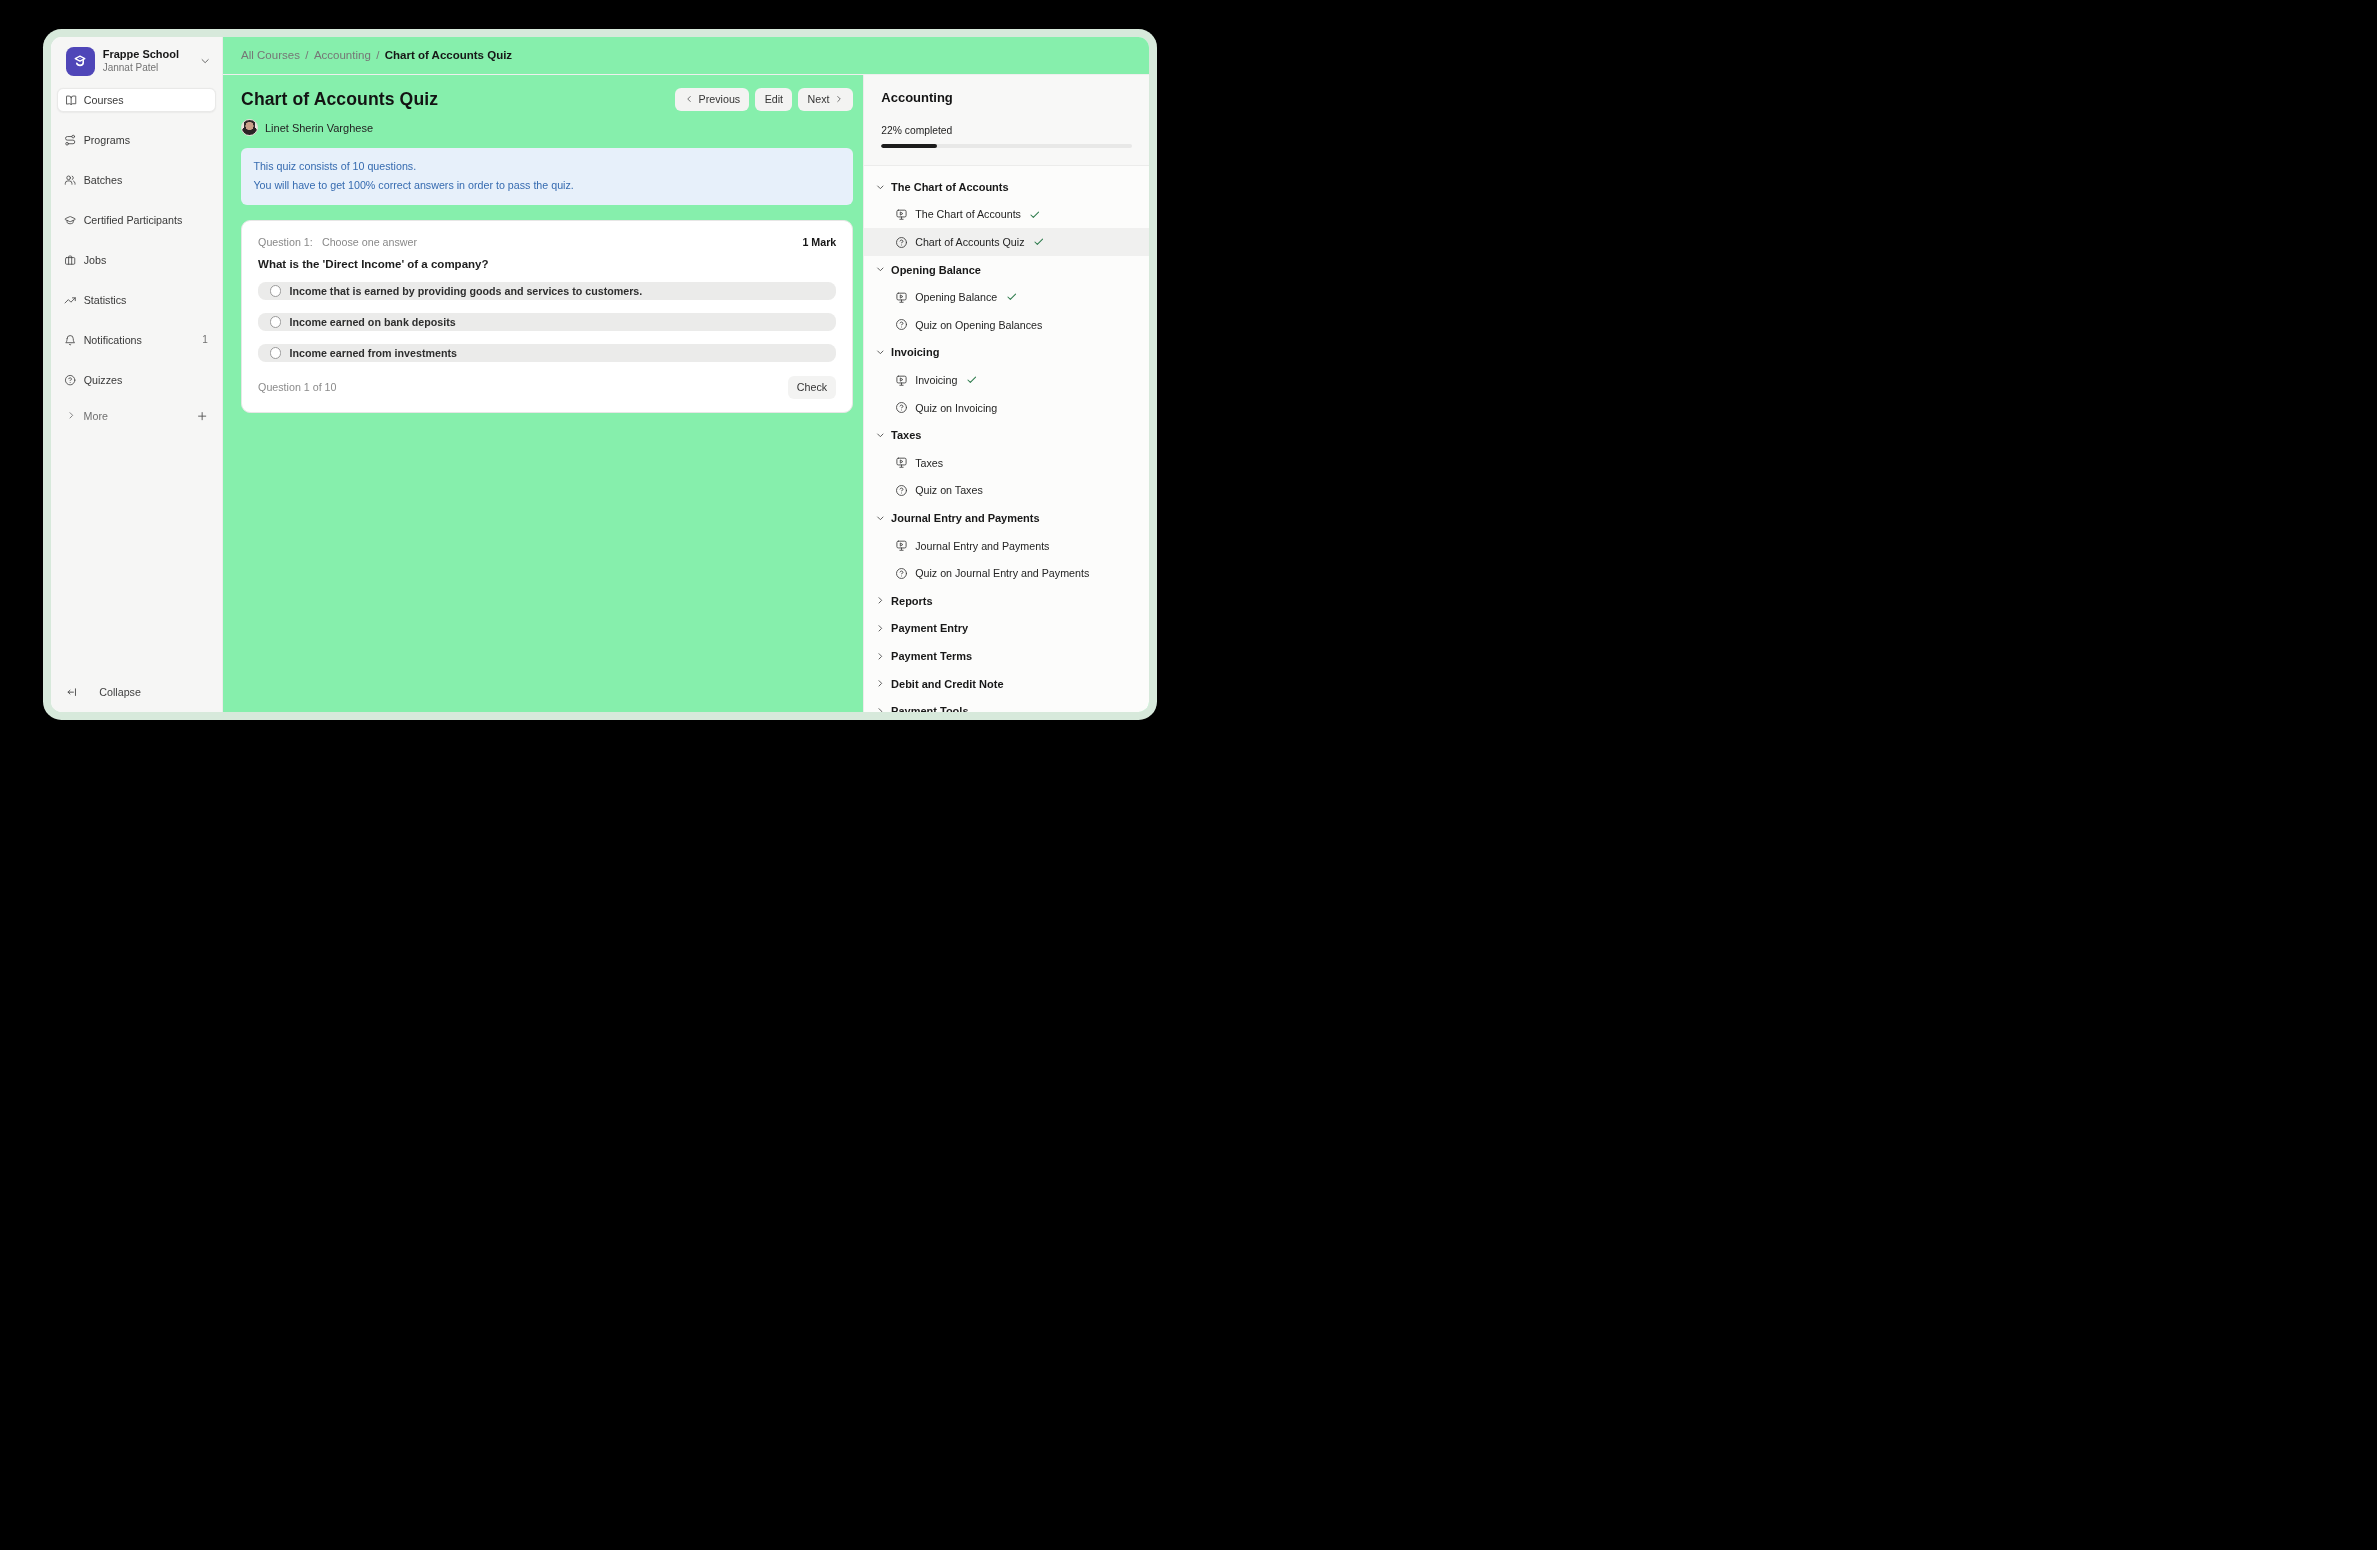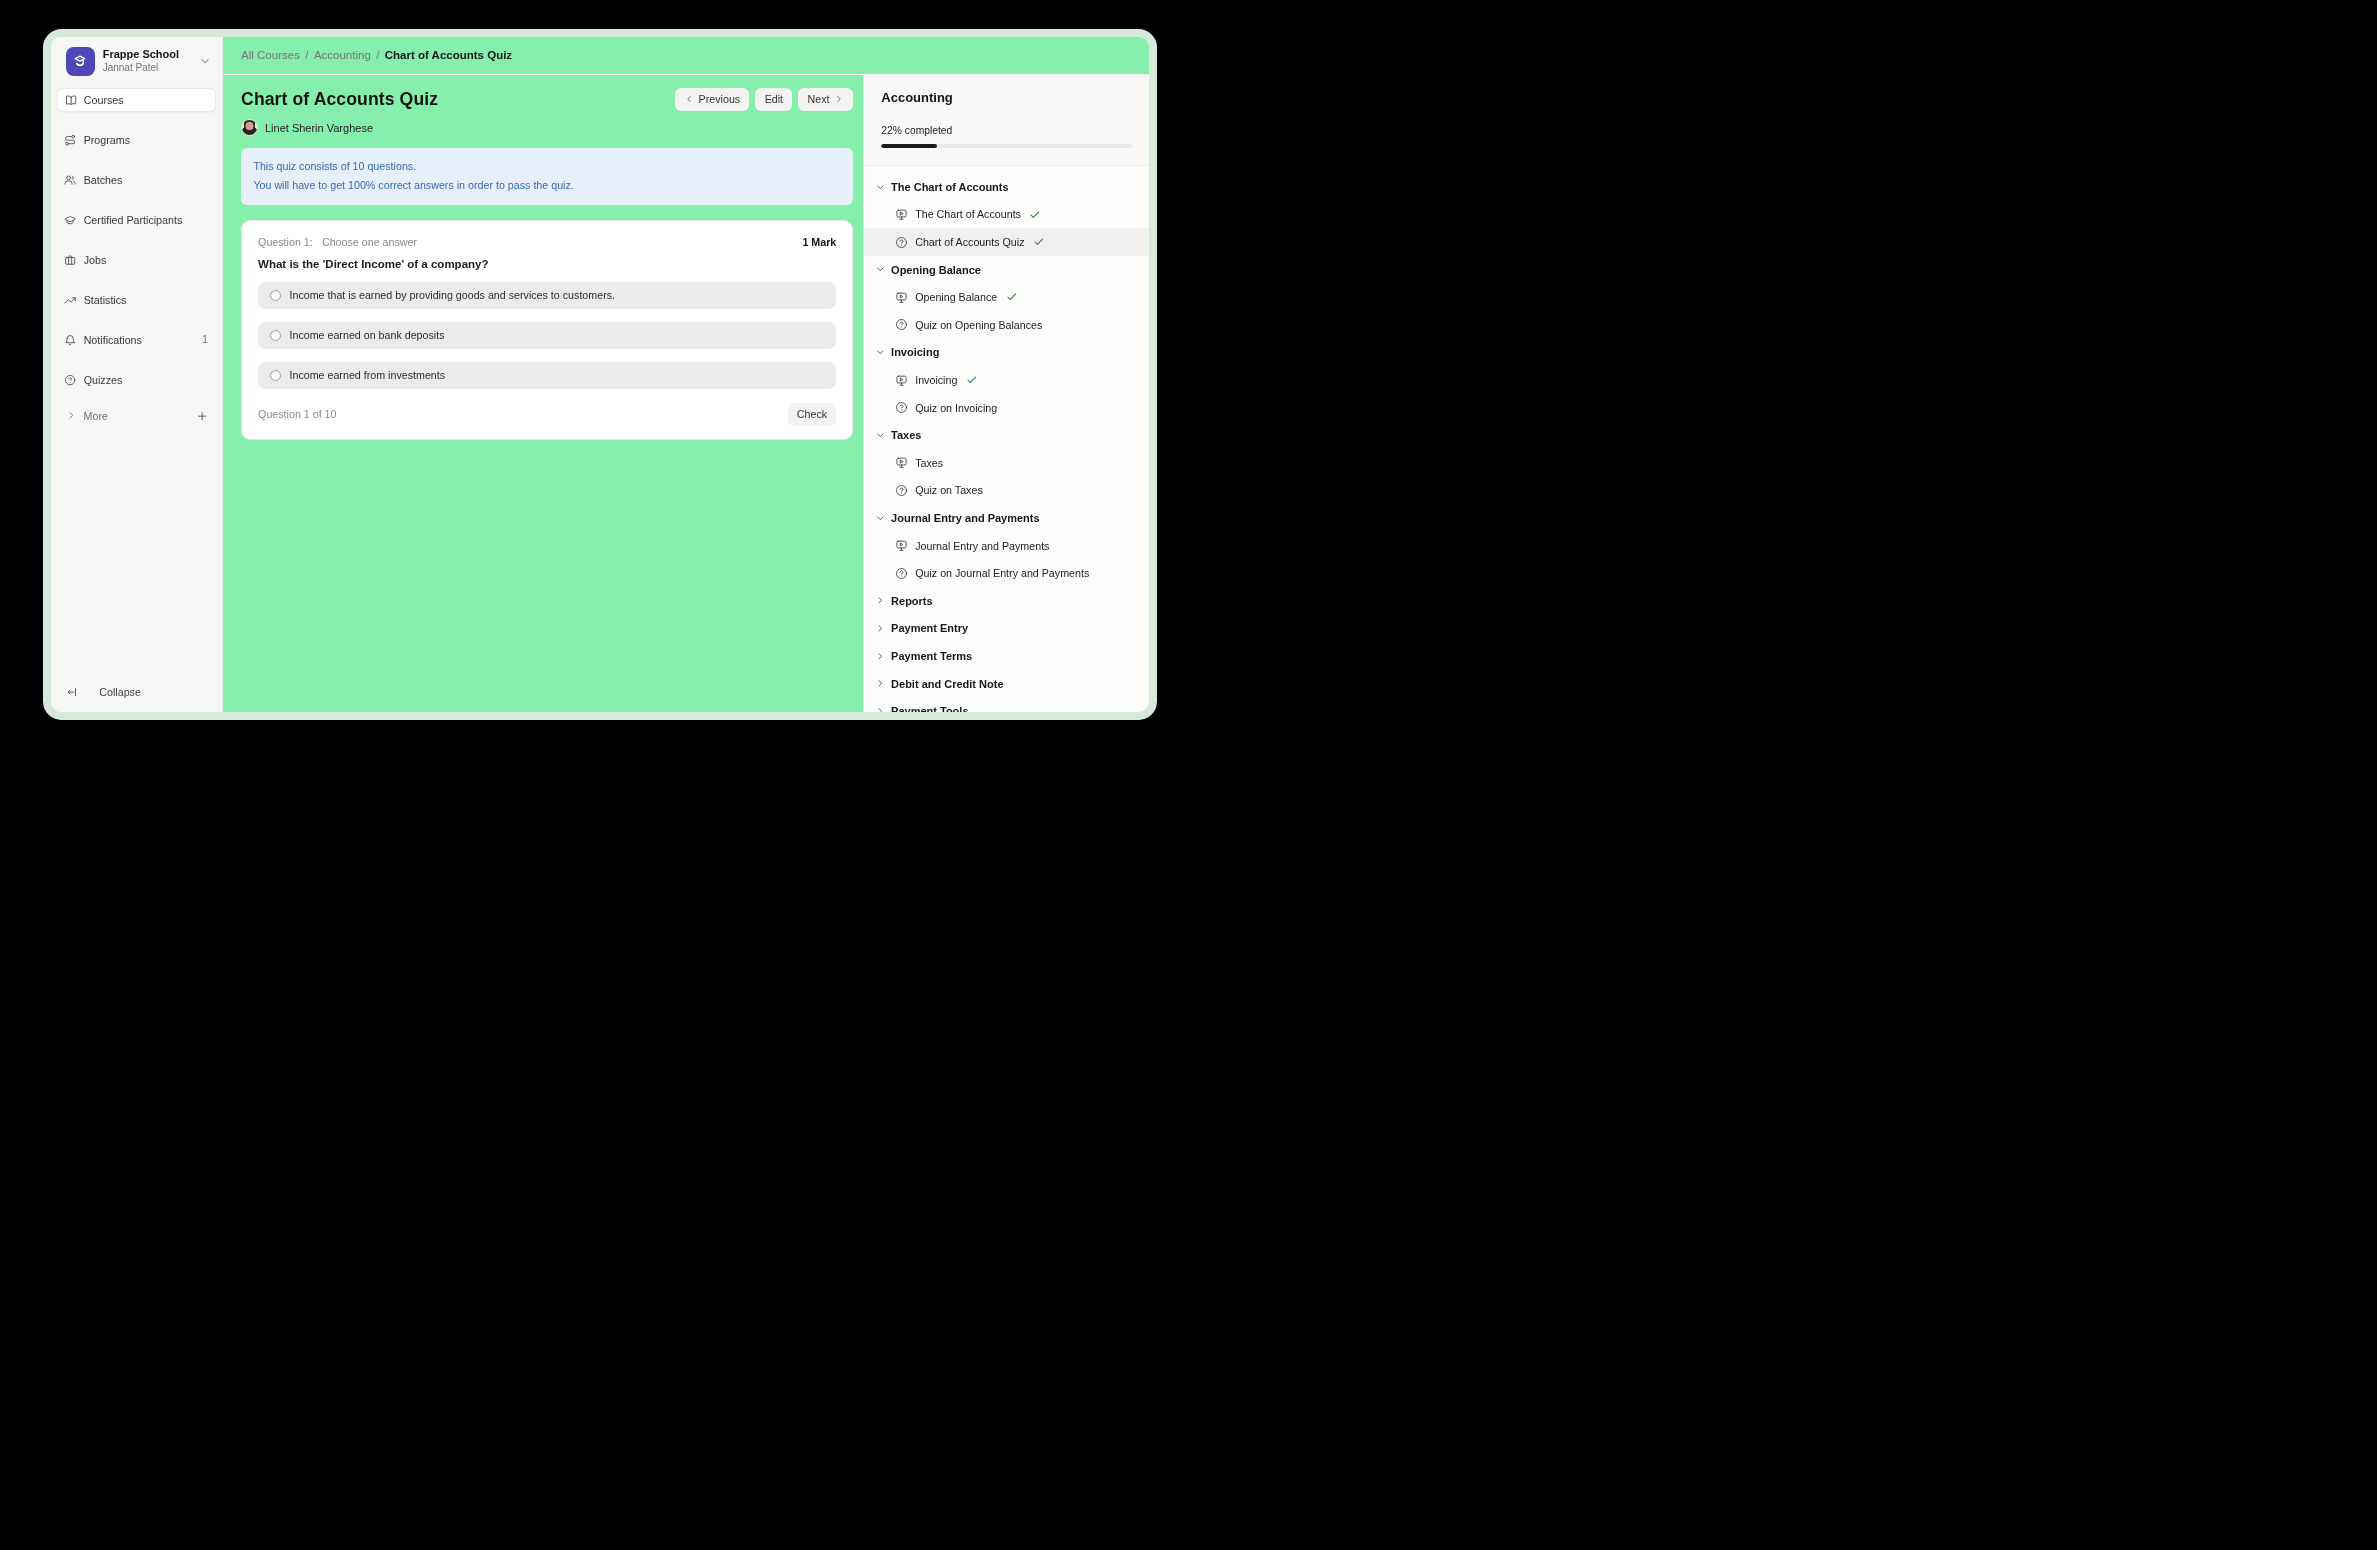--- a/index.html
+++ b/index.html
@@ -46,21 +46,21 @@
       #e9e4de;}
   .author-name{font-size:11px;color:#222;}
   .notice{margin-top:12.3px;background:var(--notice-bg,#e7f0fa);border-radius:6.1px;padding:8.4px 12.3px 10px 12.3px;}
   .notice div{font-size:10.7px;color:var(--notice-text,#366bb0);line-height:19px;}
   .qcard{margin-top:15.3px;border:0.8px solid #e7e7e6;border-radius:9.2px;background:#fff;padding:14.6px 16px 13.8px 16px;}
   .qmeta{display:flex;align-items:baseline;font-size:10.7px;color:#898989;}
   .qmeta .qlabel{margin-right:9.2px;}
   .qmeta .marks{margin-left:auto;color:#161616;font-weight:700;}
   .qtext{margin-top:10.7px;font-size:11.5px;font-weight:700;color:#1d1d1d;}
   .opts{margin-top:11.5px;display:flex;flex-direction:column;gap:13px;}
-  .opt{display:flex;align-items:center;gap:8.4px;background:#ebebea;border-radius:7.7px;height:27px;padding:0 11.5px;}
+  .opt{display:flex;align-items:center;gap:8.4px;background:#ebebea;border-radius:7.7px;height:18px;padding:0 11.5px;font-weight:bold;}
   .radio{width:11.5px;height:11.5px;border-radius:50%;background:#fff;border:1.1px solid #9b9b9b;box-sizing:border-box;flex:none;}
   .opt-label{font-size:10.7px;color:#2e2e2e;}
   .qfoot{margin-top:13.8px;display:flex;align-items:center;}
   .qprog{font-size:10.7px;color:#8b8b8b;}
   .qfoot .btn{margin-left:auto;}
 
   
   .panel{width:286px;min-width:286px;border-left:0.8px solid #ececeb;background:#fcfcfb;display:flex;flex-direction:column;box-sizing:border-box;}
   .panel-head{background:#f8f8f7;padding:15.3px 17px 0 17px;border-bottom:0.8px solid #ececeb;}
   .panel-title{font-size:13px;font-weight:700;color:#131313;}

